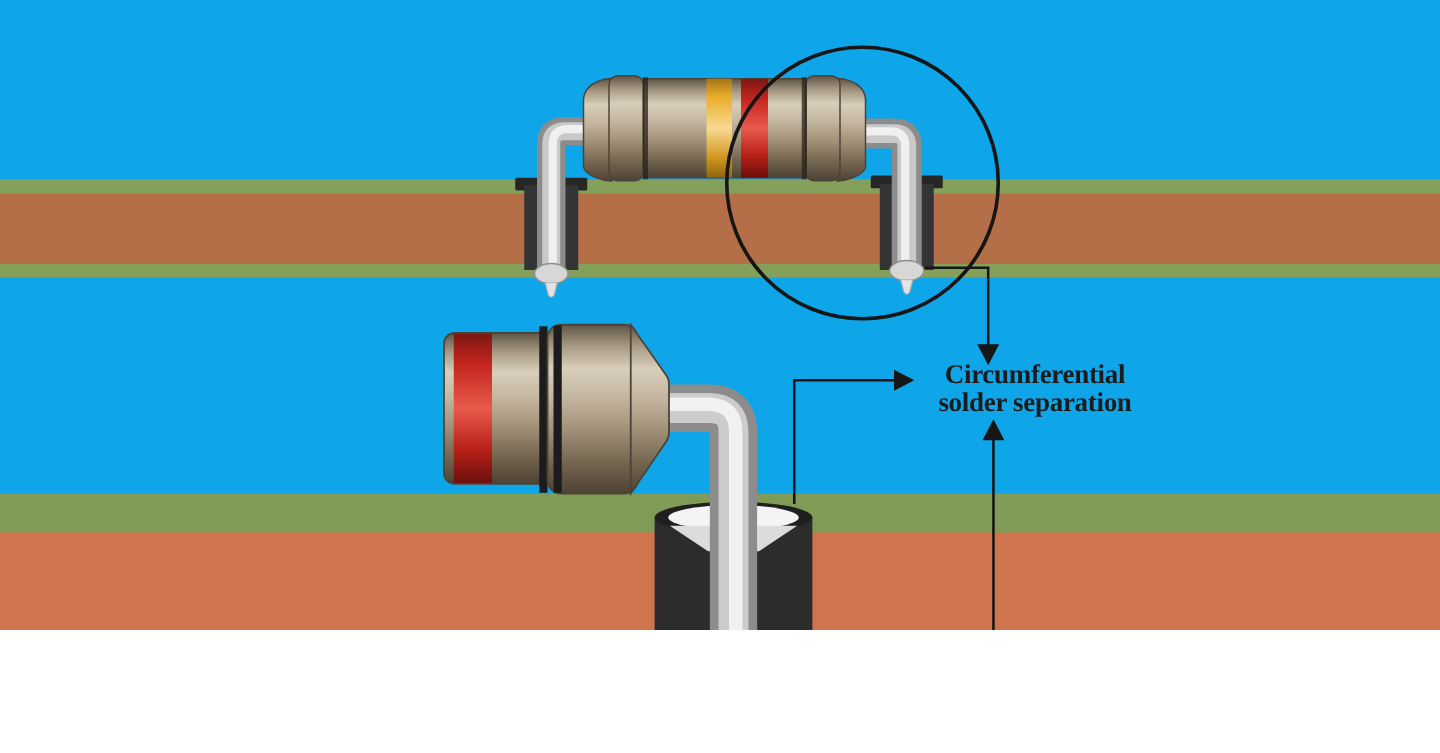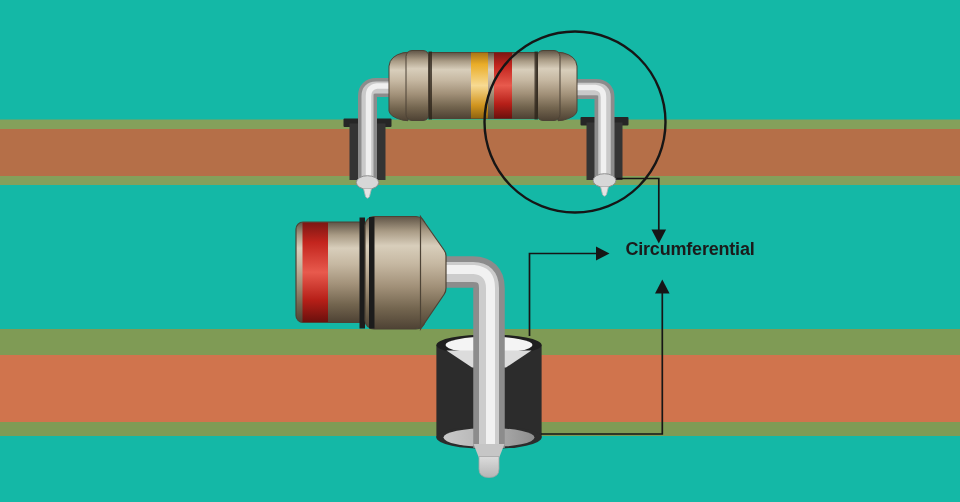--- a/index.html
+++ b/index.html
@@ -1,18 +1,18 @@
 <!DOCTYPE html>
 <html><head>
 <meta charset="utf-8">
 <style>
   html,body{margin:0;padding:0;background:#ffffff;}
   .canvas{
-    position:relative;width:960px;height:502px;background:#14b8a6;
-    overflow:hidden;font-family:Liberation Sans, sans-serif;
+    position:relative;width:960px;height:420px;background:#0ea5e9;
+    overflow:hidden;font-family:Liberation Serif, serif;
   }
   .canvas svg{position:absolute;left:0;top:0;}
   .callout-label{
     position:absolute;left:605px;top:240px;width:170px;
     text-align:center;font-size:18px;line-height:18.5px;
     font-weight:700;color:#1b1b1b;letter-spacing:-0.2px;
   }
   .callout-label span{display:block;}
 </style>
 </head>
@@ -134,14 +134,15 @@
     <polygon points="651.5,229.5 666.1,229.5 658.8,243.5" stroke="none" fill="#161616"></polygon>
     <polyline points="529.5,336 529.5,253.5 597,253.5"></polyline>
     <polygon points="596,246.5 596,260.5 609.5,253.5" stroke="none" fill="#161616"></polygon>
     <polyline points="541,434 662.3,434 662.3,292"></polyline>
     <polygon points="655,293.5 669.6,293.5 662.3,279.5" stroke="none" fill="#161616"></polygon>
   </g>
 </svg>
 
 <div class="callout-label">
   <span>Circumferential</span>
+  <span>solder separation</span>
 </div>
 </div>
 
 </body></html>

